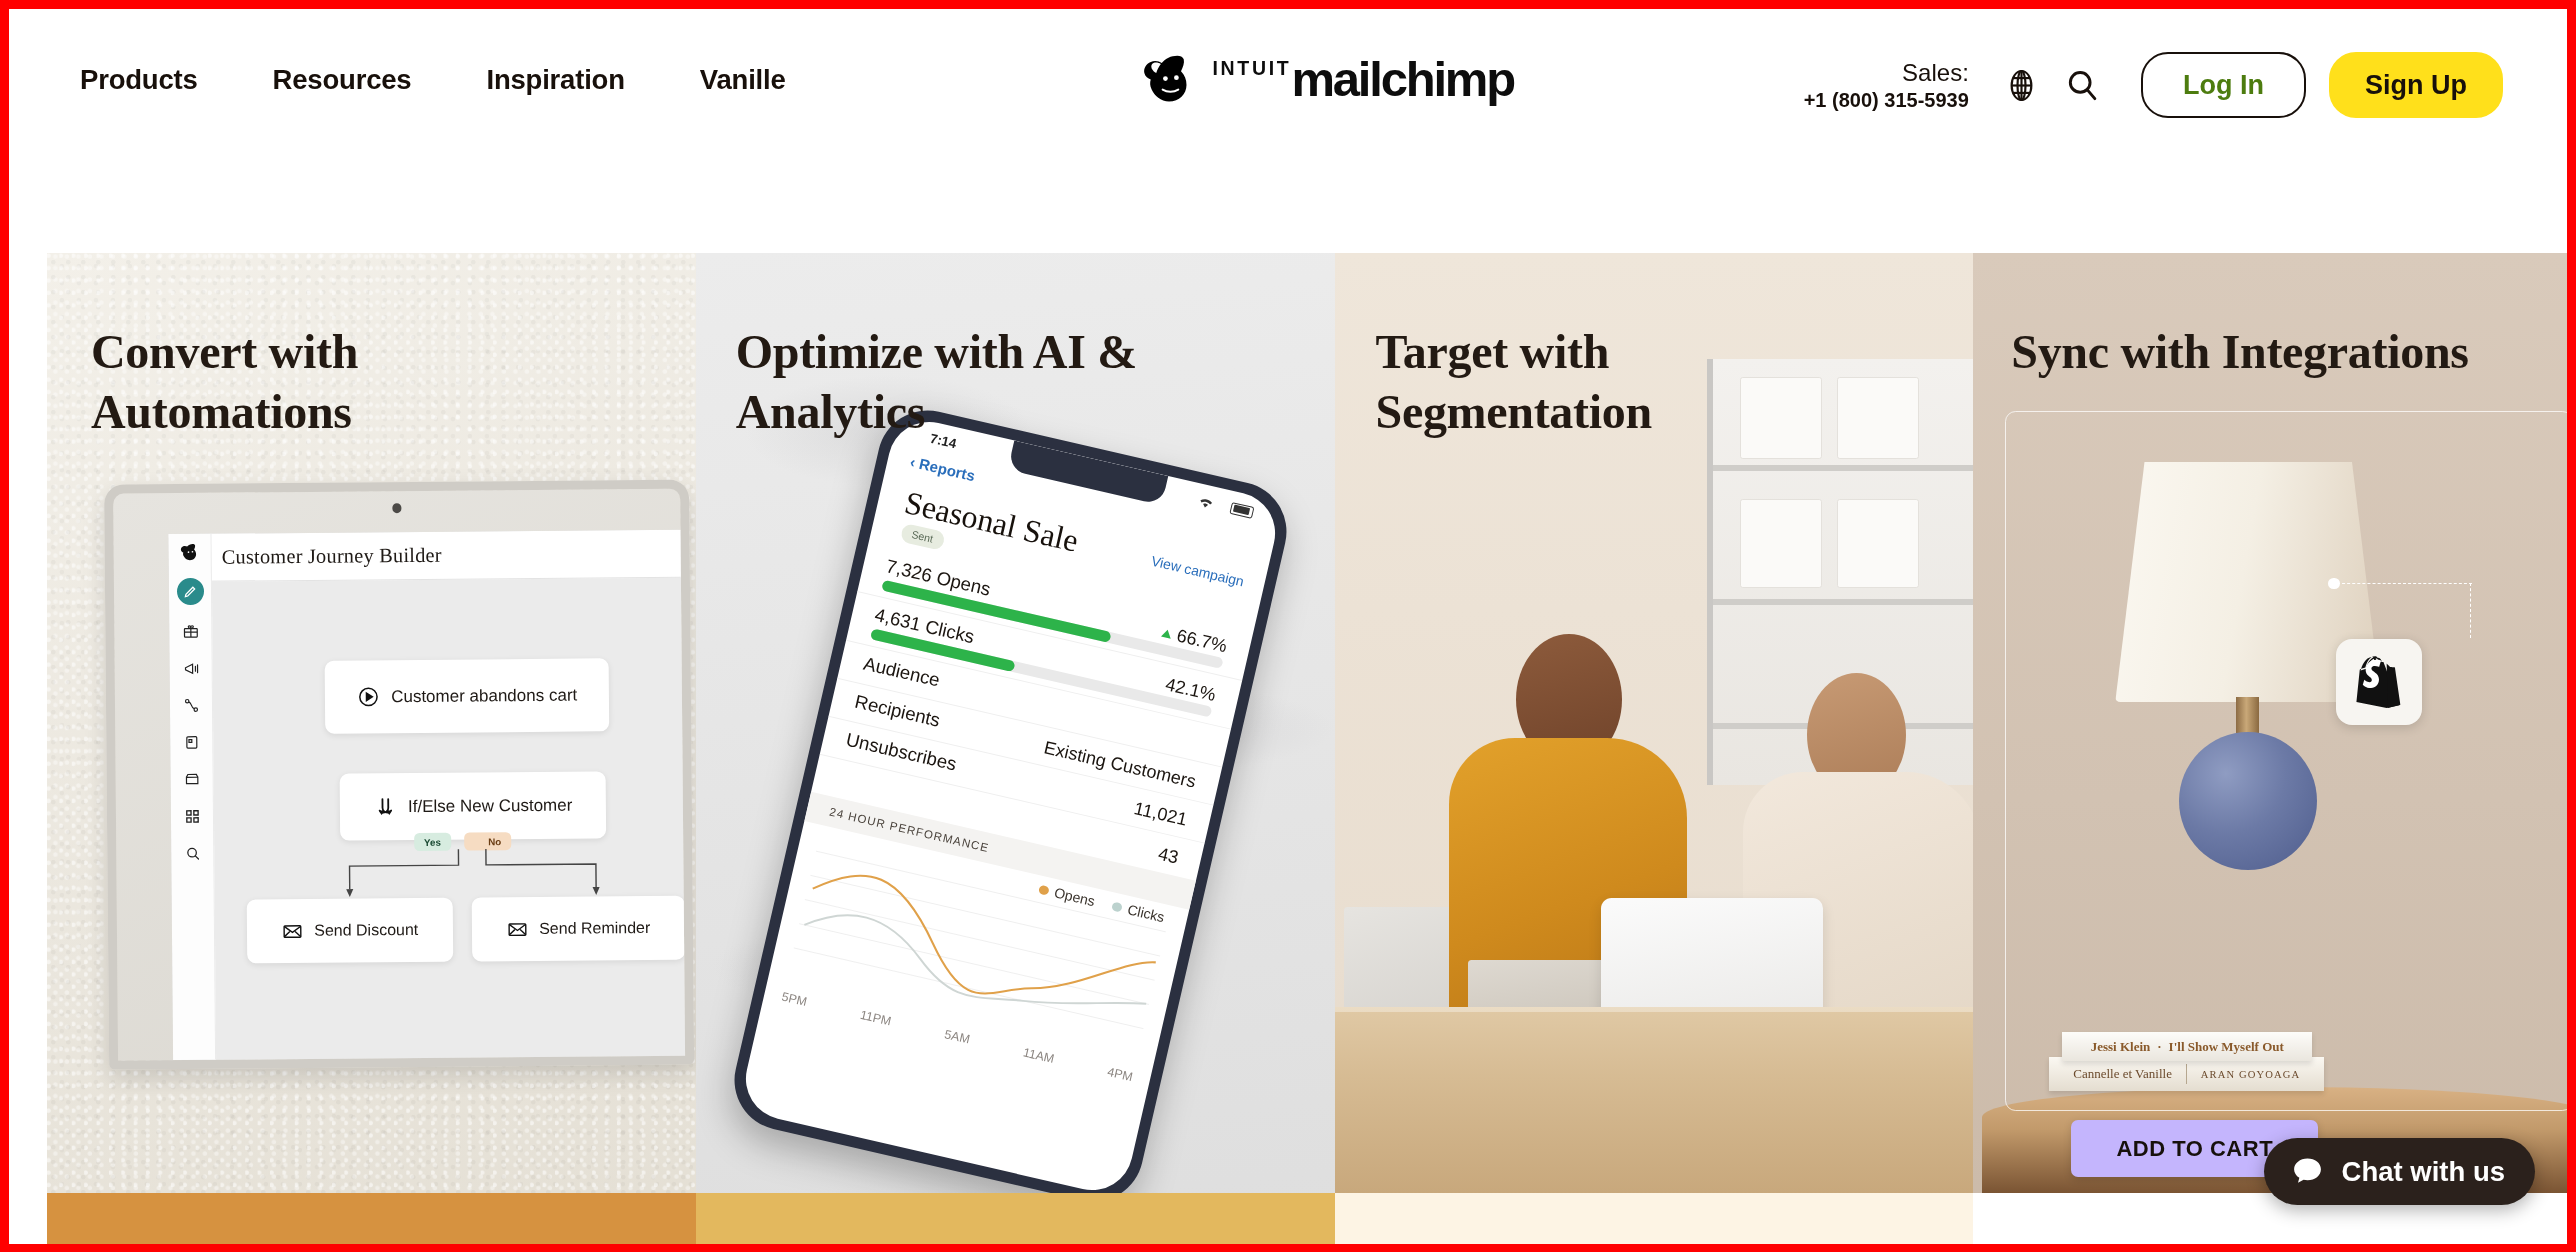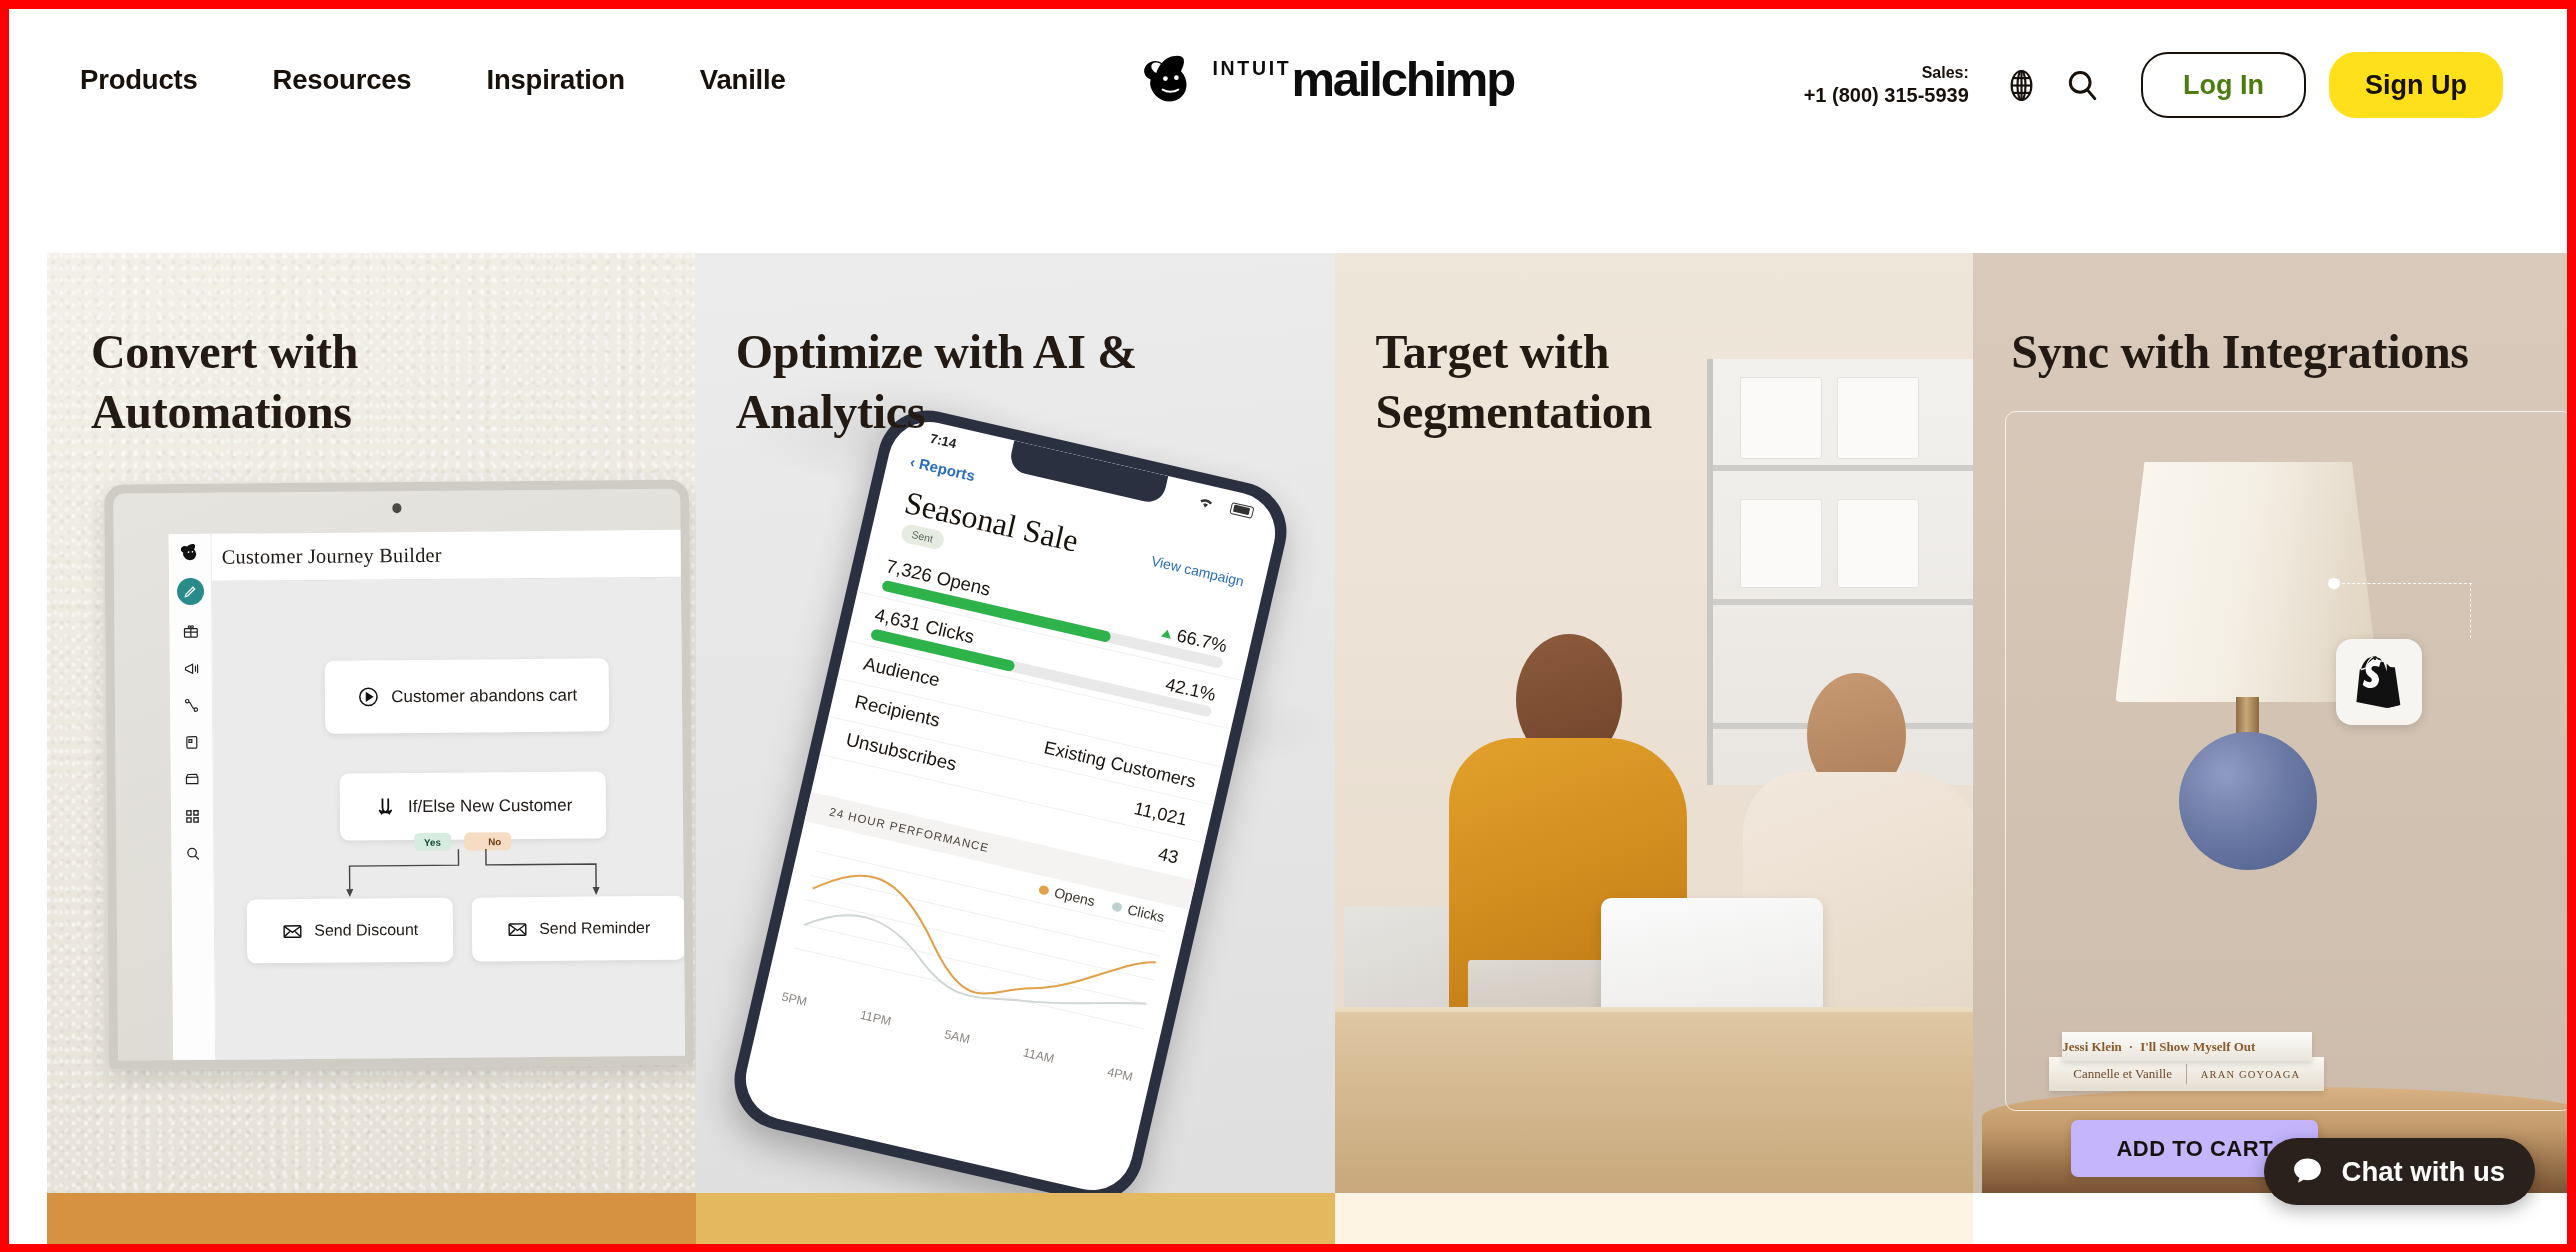--- a/index.html
+++ b/index.html
@@ -36,21 +36,21 @@
   .logo-intuit { font-size: 19.5px; font-weight: 800; letter-spacing: 2.7px; color:#0d0d0d; margin-bottom: 1.8px;}
   .logo-mc { font-size: 49px; font-weight: 800; letter-spacing: -2.2px; color:#0d0d0d; line-height: 0.85;}
 
   .header-right {
     position: absolute; right: 64px; top: 43px;
     display: flex; align-items: center; gap: 0;
   }
   .sales-block {
     text-align: right; line-height: 1.25; margin-right: 28px;
   }
-  .sales-label { font-size: 16px; font-weight: 700; color:#18100b; }
+  .sales-label { font-size: 24px; font-weight: 400; color:#18100b; }
   .sales-phone { font-size: 20px; font-weight: 700; color:#18100b; white-space: nowrap; }
   .icon-btn {
     width: 50px; height: 50px; display:flex; align-items:center; justify-content:center;
     cursor:pointer; margin-right: 10.6px;
   }
   .btn {
     display:flex; align-items:center; justify-content:center;
     height: 66px; border-radius: 27px; font-size: 27px; font-weight: 700;
     cursor: pointer; white-space: nowrap;
   }
@@ -284,21 +284,21 @@
   .p4-table {
     position:absolute; left: 9px; right: 9px; bottom: 51px; height: 106px; z-index:2;
     background: linear-gradient(180deg,#d8b184 0%, #c29a6b 40%, #7a5433 100%);
     border-radius: 50% 50% 0 0 / 30px 30px 0 0;
   }
   .book { position:absolute; z-index:3; }
   .book-top {
     left: 89px; bottom: 183px; width: 250px; height: 29px;
     background: linear-gradient(180deg,#fdfcf9 0%, #eae6de 100%);
     box-shadow: 0 2.7px 5.3px rgba(0,0,0,.12);
-    display:flex; align-items:center; justify-content:flex-start;
+    display:flex; align-items:center; justify-content:center;
   }
   .book-bot {
     left: 76px; bottom: 153px; width: 275px; height: 34px;
     background: linear-gradient(180deg,#fbf8f2 0%, #e4ddd0 100%);
     box-shadow: 0 2.7px 5.3px rgba(0,0,0,.12);
     display:flex; align-items:center; justify-content:center; gap: 14px;
   }
   .book-title { font-family:"Liberation Serif", serif; font-size: 13px; color:#8a5a2b; font-weight:700; white-space:nowrap; }
   .book-title2 { font-family:"Liberation Serif", serif; font-size: 13px; color:#6b4a2c; white-space:nowrap; }
   .book-author2 { font-family:"Liberation Serif", serif; font-size: 10.6px; color:#6b4a2c; letter-spacing:1.1px; white-space:nowrap; }

